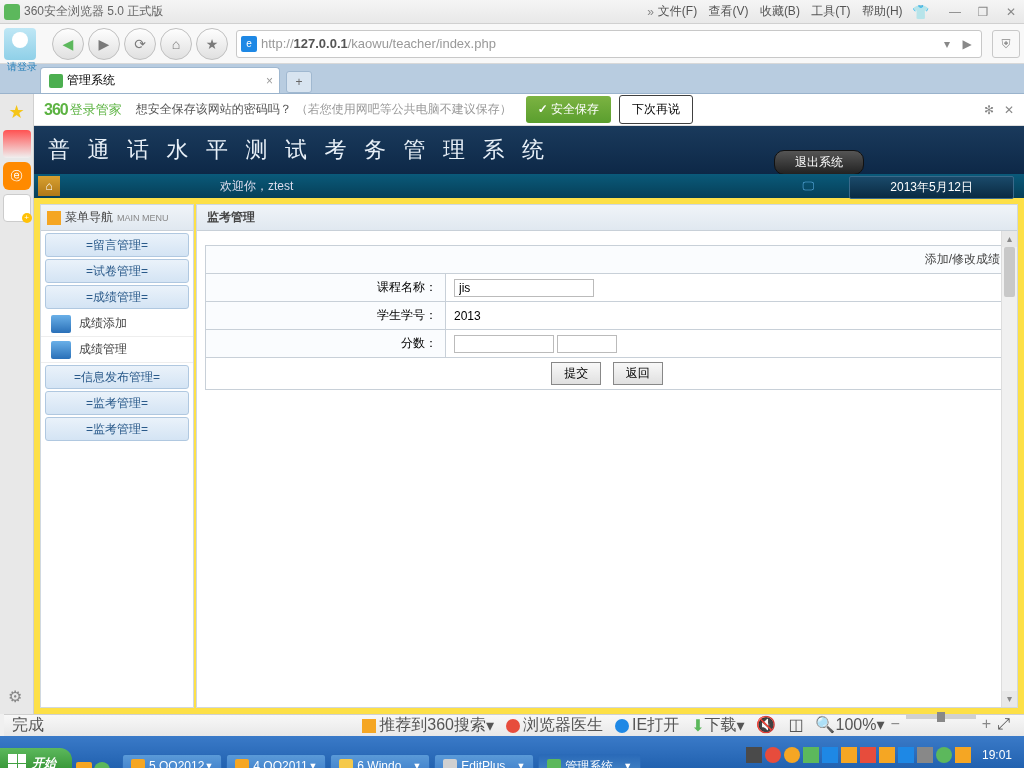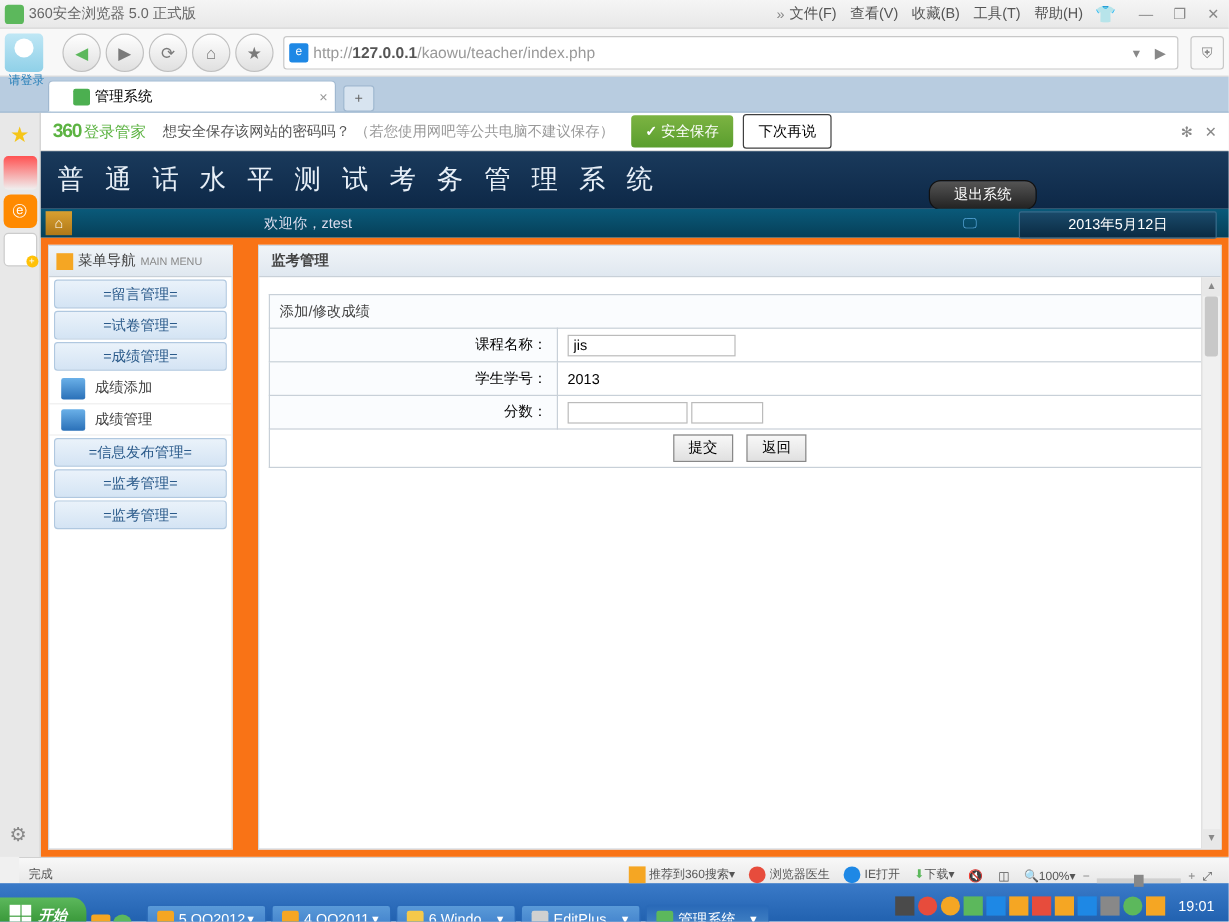--- a/index.html
+++ b/index.html
@@ -22,21 +22,21 @@
 .nav-btn{width:32px;height:32px;border-radius:50%;background:linear-gradient(#fefefe,#e0e0e0);border:1px solid #c0c0c0;margin:0 2px;display:flex;align-items:center;justify-content:center;color:#7a7a7a;cursor:pointer;font-size:14px}
 .nav-btn.green{color:#5cb85c}
 .addr-bar{flex:1;height:28px;border:1px solid #c8c8c8;background:#fff;border-radius:3px;margin:0 6px;display:flex;align-items:center;padding:0 4px}
 .addr-bar .e-icon{width:16px;height:16px;background:#1e88e5;color:#fff;font-size:10px;display:flex;align-items:center;justify-content:center;border-radius:2px;margin-right:4px}
 .addr-bar .url{color:#999;font-size:13px}
 .addr-bar .url b{color:#555;font-weight:bold}
 .addr-drop{width:20px;text-align:center;color:#888;cursor:pointer}
 .shield-btn{width:28px;height:28px;border:1px solid #c8c8c8;border-radius:3px;display:flex;align-items:center;justify-content:center;color:#888;margin-left:4px;cursor:pointer}
 
 .tabbar{height:30px;background:#b8cce0;display:flex;align-items:flex-end;padding-left:40px;border-bottom:1px solid #9ab3cc}
-.tab{height:26px;background:#fff;border:1px solid #a0b8d0;border-bottom:none;border-radius:4px 4px 0 0;padding:0 30px 0 20px;display:flex;align-items:center;position:relative;min-width:240px}
+.tab{height:26px;background:#fff;border:1px solid #a0b8d0;border-bottom:none;border-radius:4px 4px 0 0;padding:0 30px 0 8px;display:flex;align-items:center;position:relative;min-width:240px}
 .tab .tab-icon{width:14px;height:14px;background:#4caf50;border-radius:2px;margin-right:4px}
 .tab .close{position:absolute;right:6px;color:#999;cursor:pointer}
 .newtab{width:26px;height:22px;background:#d8e4f0;border:1px solid #a0b8d0;border-radius:3px;margin-left:6px;display:flex;align-items:center;justify-content:center;color:#666;cursor:pointer}
 
 .sidebar-icons{position:absolute;left:0;top:94px;width:34px;background:#e8e8e8;height:620px;border-right:1px solid #d0d0d0}
 .sidebar-icons .ico{width:28px;height:28px;margin:4px auto;border-radius:4px;display:flex;align-items:center;justify-content:center;cursor:pointer}
 .ico.star{color:#f5c518;font-size:18px}
 .ico.news{background:linear-gradient(#ff5252,#f0f0f0)}
 .ico.weibo{background:#ff8a00;color:#fff;border-radius:6px}
 .ico.phone{background:#fff;border:1px solid #ccc;position:relative}
@@ -59,46 +59,46 @@
 .app-header{height:48px;background:linear-gradient(#1a3a5c,#0d2847);display:flex;align-items:center;padding:0 14px;position:relative}
 .app-title{color:#e8f0f8;font-size:22px;letter-spacing:6px;font-family:"KaiTi","SimSun",serif}
 .logout-btn{position:absolute;right:160px;top:24px;background:linear-gradient(#555,#222);color:#fff;border:1px solid #111;border-radius:10px;padding:3px 20px;font-size:12px;cursor:pointer}
 
 .app-subbar{height:24px;background:linear-gradient(#0a5a7a,#063f58);display:flex;align-items:center;color:#cde;position:relative}
 .home-ico{width:22px;height:20px;background:linear-gradient(#d8a030,#b07818);margin-left:4px;display:flex;align-items:center;justify-content:center;color:#fff;cursor:pointer}
 .welcome{margin-left:160px;color:#dde}
 .date-box{position:absolute;right:10px;top:2px;background:linear-gradient(#1a4a6a,#0a2a42);border:1px solid #3a6a8a;border-radius:2px;padding:2px 40px;color:#fff}
 .screen-ico{position:absolute;right:210px;color:#5dade2;cursor:pointer}
 
-.app-body{flex:1;background:#f97316;display:flex;padding:6px;gap:21px;overflow:hidden}
+.app-body{flex:1;background:#fde047;display:flex;padding:6px;gap:2px;overflow:hidden}
 .menu-panel{width:154px;background:#fff;border:1px solid #d0d8e0}
 .menu-title{height:26px;background:linear-gradient(#f0f4f8,#e0e8f0);border-bottom:1px solid #c8d0d8;display:flex;align-items:center;padding:0 6px;font-size:12px;color:#444}
 .menu-title .mico{width:14px;height:14px;background:#f5a623;margin-right:4px}
 .menu-title .sub{font-size:9px;color:#888;margin-left:4px}
 .menu-item{height:24px;background:linear-gradient(#eaf2fa,#d4e4f4);border:1px solid #b0c8e0;border-radius:3px;margin:2px 4px;display:flex;align-items:center;justify-content:center;color:#2a5a8a;font-size:12px;cursor:pointer}
 .submenu-item{height:26px;display:flex;align-items:center;padding-left:10px;color:#444;cursor:pointer;border-bottom:1px solid #eee}
 .submenu-item .uico{width:20px;height:18px;background:linear-gradient(#6ab0e8,#2a70b8);margin-right:8px;border-radius:2px}
 
 .content-panel{flex:1;background:#fff;border:1px solid #d0d8e0;position:relative}
 .content-title{height:26px;background:linear-gradient(#f0f4f8,#e0e8f0);border-bottom:1px solid #c8d0d8;display:flex;align-items:center;padding:0 10px;font-weight:bold;color:#444}
 .content-body{padding:14px 8px}
 .form-table{width:100%;border-collapse:collapse;border:1px solid #c8d0d8}
 .form-table td{border:1px solid #c8d0d8;padding:4px 8px;height:28px;background:#fff}
-.form-table .hd{text-align:left;background:#fafcfe;color:#444}
+.form-table .hd{text-align:right;background:#fafcfe;color:#444}
 .form-table .lbl{text-align:right;width:240px;background:#fafcfe}
 .form-table input[type=text]{border:1px solid #bbb;padding:2px 4px;width:140px;height:18px;font-size:12px}
 .form-table .btn-row{text-align:center}
 .form-table button{padding:2px 12px;margin:0 4px;border:1px solid #888;background:linear-gradient(#f8f8f8,#e0e0e0);cursor:pointer;font-size:12px}
 .scroll-v{position:absolute;right:0;top:26px;bottom:0;width:16px;background:#f0f0f0;border-left:1px solid #ddd}
 .scroll-v .thumb{position:absolute;top:16px;left:2px;right:2px;height:50px;background:#c8c8c8;border-radius:2px}
 .scroll-v .arr{position:absolute;left:0;right:0;height:16px;background:#e8e8e8;text-align:center;color:#888;font-size:10px;line-height:16px}
 .scroll-v .arr.up{top:0}
 .scroll-v .arr.dn{bottom:0}
 
-.statusbar{height:22px;background:linear-gradient(#f8f8f8,#e8e8e8);border-top:1px solid #d0d0d0;display:flex;align-items:flex-end;padding:0 8px;font-size:10px;color:#555;margin-left:16px}
+.statusbar{height:22px;background:linear-gradient(#f8f8f8,#e8e8e8);border-top:1px solid #d0d0d0;display:flex;align-items:flex-start;padding:0 8px;font-size:16px;color:#555;margin-left:4px}
 .statusbar .spacer{flex:1}
 .statusbar .item{margin:0 6px;display:flex;align-items:center;cursor:pointer}
 .statusbar .ico-s{width:14px;height:14px;margin-right:3px;display:inline-block}
 .zoom-bar{width:70px;height:4px;background:#d0d0d0;margin:0 6px;position:relative}
 .zoom-bar::before{content:"";position:absolute;left:50%;top:-3px;width:8px;height:10px;background:#888;transform:translateX(-50%)}
 
 .taskbar{height:42px;background:linear-gradient(#3a7ac8,#1a5aa8);display:flex;align-items:flex-end;font-size:12px;color:#fff}
 .start-btn{height:30px;background:linear-gradient(#5cb85c,#2a8a2a);padding:0 16px 0 8px;display:flex;align-items:center;font-style:italic;font-weight:bold;cursor:pointer;border-radius:0 12px 12px 0}
 .start-btn .win-logo{width:18px;height:18px;margin-right:6px;display:grid;grid-template:1fr 1fr/1fr 1fr;gap:1px}
 .start-btn .win-logo span{background:#fff}

